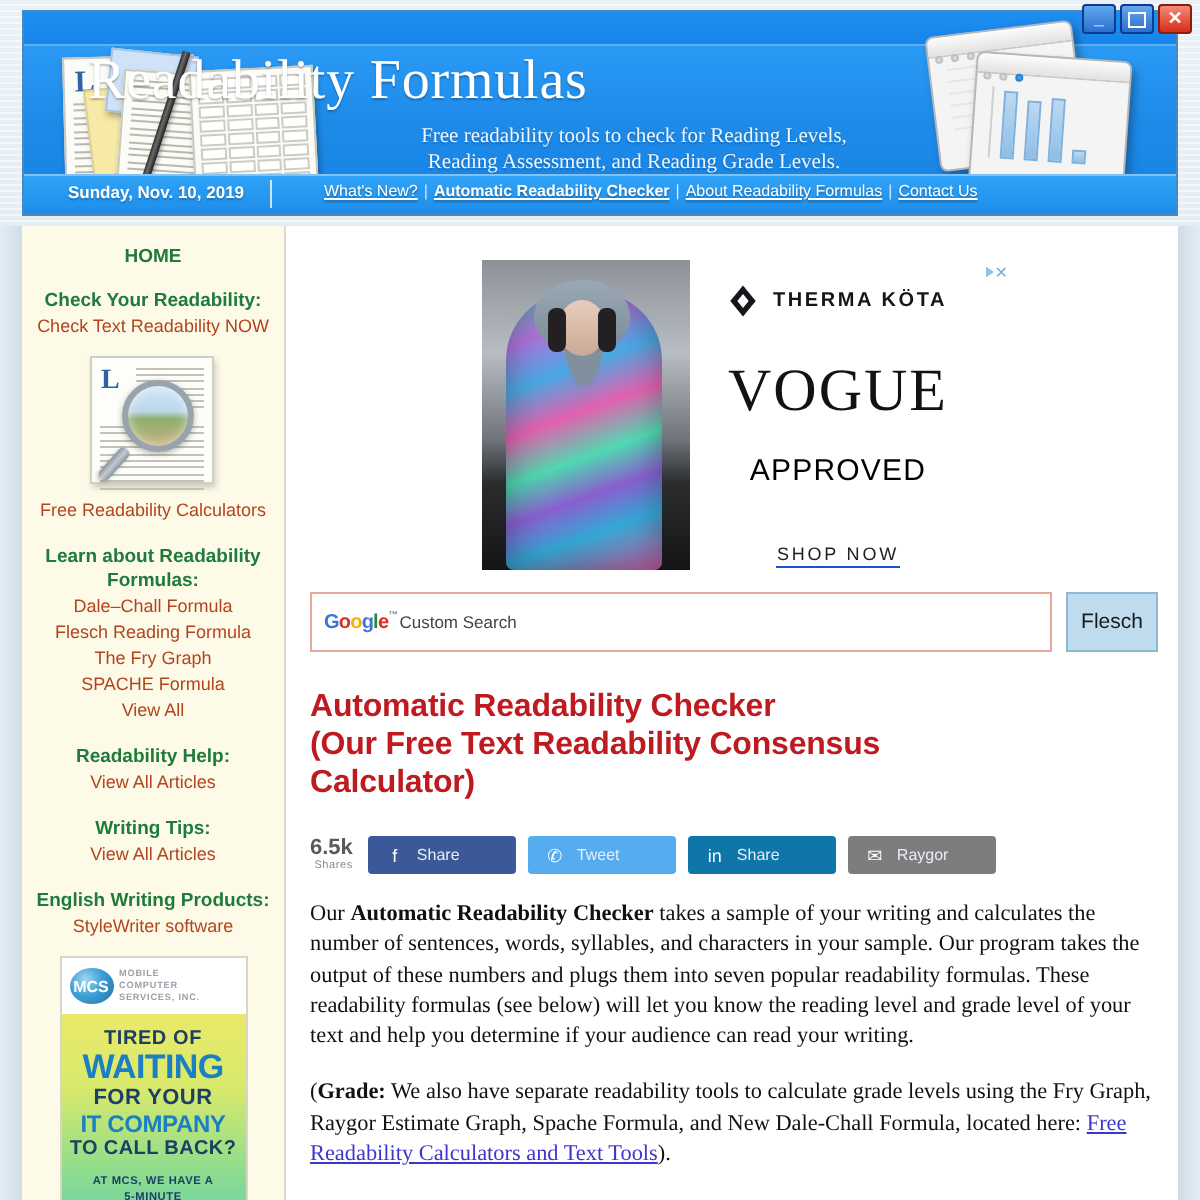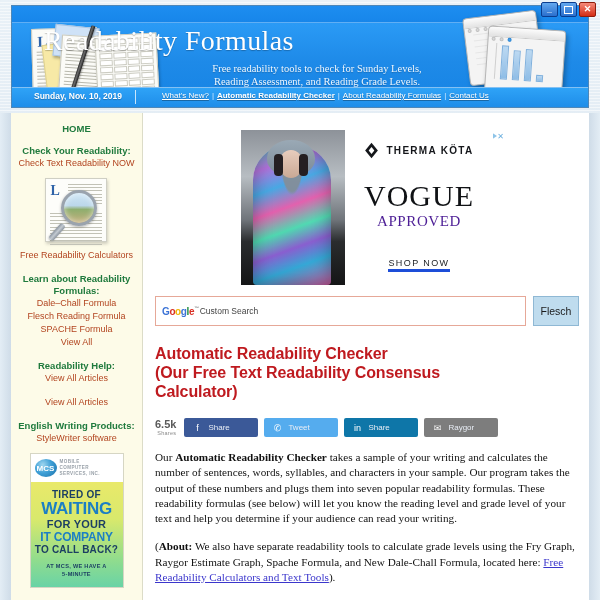--- a/index.html
+++ b/index.html
@@ -257,22 +257,22 @@
   }
   #ad-photo .hair-l { left:33px; } #ad-photo .hair-r { left:58px; }
   #ad-right {
     flex:1; background:#fff; position:relative; display:flex; flex-direction:column; align-items:center;
     padding-top: 12px;
   }
   #brand-row { display:flex; align-items:center; gap:7px; }
   #brand-mark { width:15px; height:17px; }
   #brand-name { font-size:10px; font-weight:bold; letter-spacing:1.3px; color:#14161a; font-family:"Liberation Sans",sans-serif;}
   #vogue { font-family:"Liberation Serif", serif; font-size:30px; letter-spacing:1px; color:#101215; margin-top:22px; line-height:30px;}
-  #approved { font-size:15px; letter-spacing:.6px; color:#4c1d95; margin-top:2px; font-family:Liberation Serif, serif;}
-  #shopnow { font-size:9px; letter-spacing:1.4px; color:#1b1e22; margin-top:28px; border-bottom:3px solid #1d4ed8; padding-bottom:1px;}
+  #approved { font-size:15px; letter-spacing:.6px; color:#000000; margin-top:16px; font-family:Liberation Sans, sans-serif;}
+  #shopnow { font-size:9px; letter-spacing:1.4px; color:#1b1e22; margin-top:28px; border-bottom:1px solid #1d4ed8; padding-bottom:1px;}
 
   
   #search-row { display:flex; align-items:stretch; margin-top: 11px; gap: 7px; }
   #search-input {
     flex:1; height: 30px; border:1px solid #e6a898; background:#fff;
     display:flex; align-items:center; padding-left:6px;
   }
   #gcs-logo { font-family:"Liberation Sans",sans-serif; font-size:10px; font-weight:bold; letter-spacing:-.4px;}
   #gcs-logo .b1{color:#3b73d6}.b2{color:#d93025}.b3{color:#f2b300}.b4{color:#3b73d6}.b5{color:#1e8e3e}.b6{color:#d93025}
   #gcs-tm { font-size:5px; vertical-align:5px; color:#888; }
@@ -442,21 +442,21 @@
               <u style="height:30px"></u>
               <u style="height:32px"></u>
               <u style="height:7px"></u>
           </div>
         </div>
       </div>
     </div>
 
     <div id="banner-title">Readability Formulas</div>
     <div id="banner-sub">
-      <div>Free readability tools to check for Sunday Levels,</div>
+      <div>Free readability tools to check for Reading Levels,</div>
       <div>Reading Assessment, and Reading Grade Levels.</div>
     </div>
 
     <div id="banner-navbar">
       <div id="banner-date">Sunday, Nov. 10, 2019</div>
       <div id="banner-date-sep"></div>
       <div id="banner-links">
         <a href="#" class="plain">What's New?</a><span class="sep">|</span><a href="#">Automatic Readability Checker</a><span class="sep">|</span><a href="#" class="plain">About Readability Formulas</a><span class="sep">|</span><a href="#" class="plain">Contact Us</a>
       </div>
     </div>
@@ -517,30 +517,32 @@
       </div>
 
       <a href="#" class="sb-link">Free Readability Calculators</a>
 
       <div class="sb-gap"></div>
 
       <div class="sb-head">Learn about Readability</div>
       <div class="sb-head">Formulas:</div>
       <a href="#" class="sb-link">Dale–Chall Formula</a>
       <a href="#" class="sb-link">Flesch Reading Formula</a>
+      <a href="#" class="sb-link">The Fry Graph</a>
       <a href="#" class="sb-link">SPACHE Formula</a>
       <a href="#" class="sb-link">View All</a>
 
       <div class="sb-gap"></div>
 
       <div class="sb-head">Readability Help:</div>
       <a href="#" class="sb-link">View All Articles</a>
 
       <div class="sb-gap"></div>
 
+      <div class="sb-head">Writing Tips:</div>
       <a href="#" class="sb-link">View All Articles</a>
 
       <div class="sb-gap"></div>
 
       <div class="sb-head">English Writing Products:</div>
       <a href="#" class="sb-link">StyleWriter software</a>
 
       <div id="mcs-ad">
         <div id="mcs-logo">
           <div class="orb">MCS</div>
@@ -626,17 +628,17 @@
           <span>Share</span>
         </div>
         <div class="share-btn em">
           <span class="ic">✉</span>
           <span>Raygor</span>
         </div>
       </div>
 
       <p class="body-p"><span>Our </span><b>Automatic Readability Checker</b><span> takes a sample of your writing and calculates the number of sentences, words, syllables, and characters in your sample. Our program takes the output of these numbers and plugs them into seven popular readability formulas. These readability formulas (see below) will let you know the reading level and grade level of your text and help you determine if your audience can read your writing.</span></p>
 
-      <p class="body-p"><span>(</span><b>About:</b><span> We also have separate readability tools to calculate grade levels using the Fry Graph, Raygor Estimate Graph, Spache Formula, and New Dale-Chall Formula, located here: </span><a href="#">Free Readability Calculators and Text Tools</a><span>).</span></p>
+      <p class="body-p"><span>(</span><b>Grade:</b><span> We also have separate readability tools to calculate grade levels using the Fry Graph, Raygor Estimate Graph, Spache Formula, and New Dale-Chall Formula, located here: </span><a href="#">Free Readability Calculators and Text Tools</a><span>).</span></p>
 
     </div>
   </div>
 </div>
 
 </body></html>

